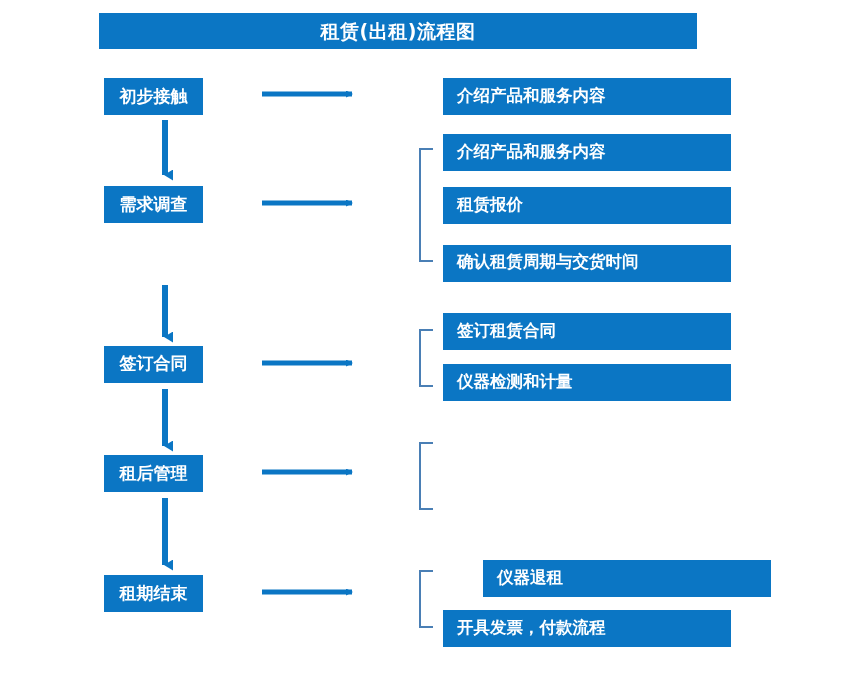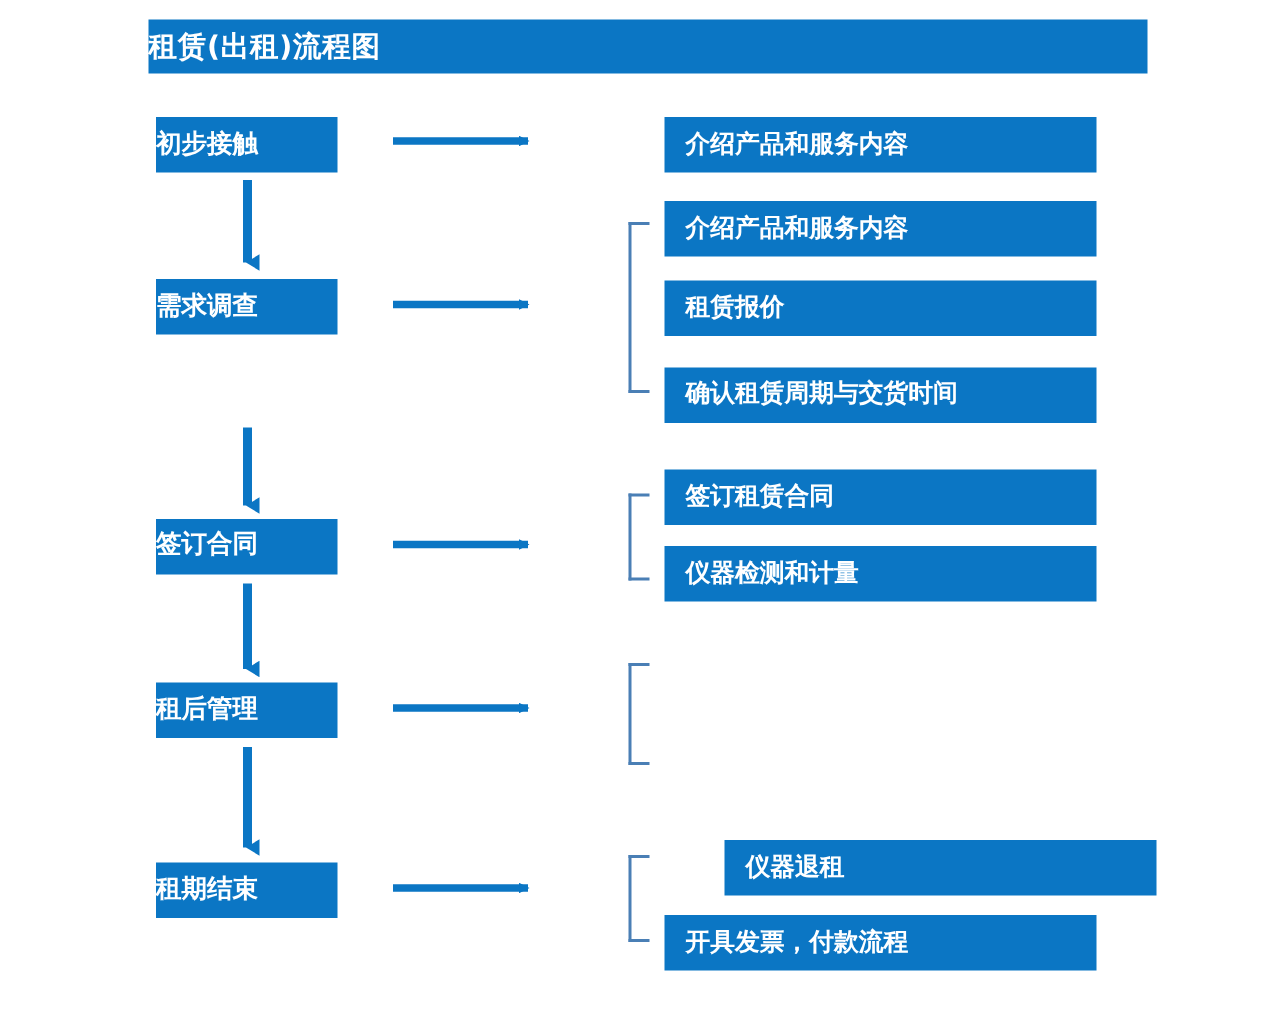--- a/index.html
+++ b/index.html
@@ -20,25 +20,26 @@
     left: 0; top: 0;
     width: 844px;
     height: 688px;
   }
 
   
   .title-bar {
     position: absolute;
     left: 99px;
     top: 13px;
-    width: 666px;
+    width: 598px;
     height: 36px;
     background: #0b76c4;
     display: flex;
     align-items: center;
+    justify-content: center;
   }
   .title-bar .title-text {
     color: #ffffff;
     font-size: 19px;
     font-weight: bold;
     letter-spacing: 0.5px;
     line-height: 1;
   }
 
   
@@ -52,23 +53,23 @@
   .box .box-text {
     color: #ffffff;
     font-size: 17px;
     font-weight: bold;
     line-height: 1;
     white-space: nowrap;
   }
 
   .stage-box {
     left: 104px;
-    width: 121px;
+    width: 99px;
     height: 37px;
-    justify-content: flex-start;
+    justify-content: center;
   }
   .stage-box .box-text {
     font-size: 17px;
   }
 
   .detail-box {
     left: 443px;
     width: 288px;
     height: 37px;
     justify-content: flex-start;

